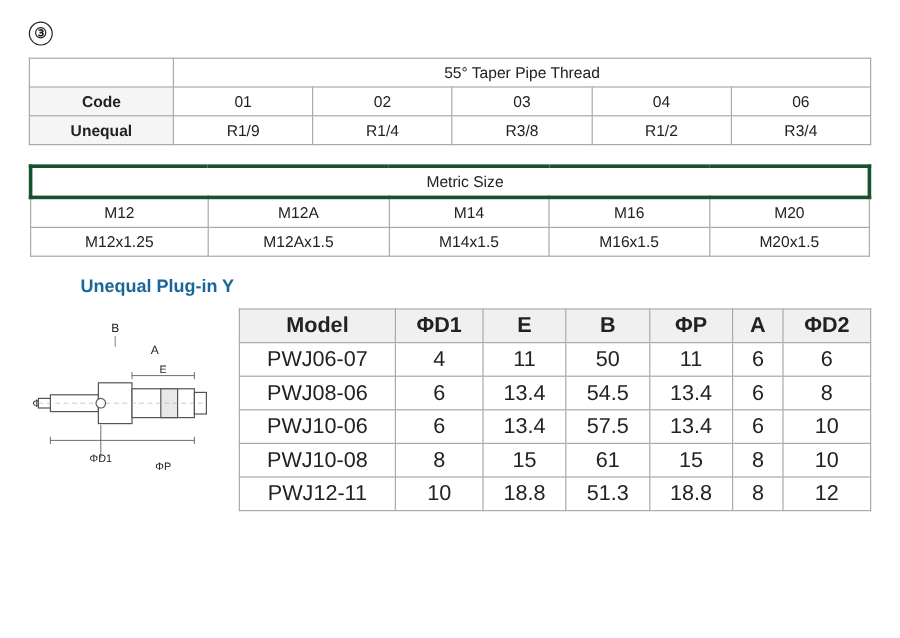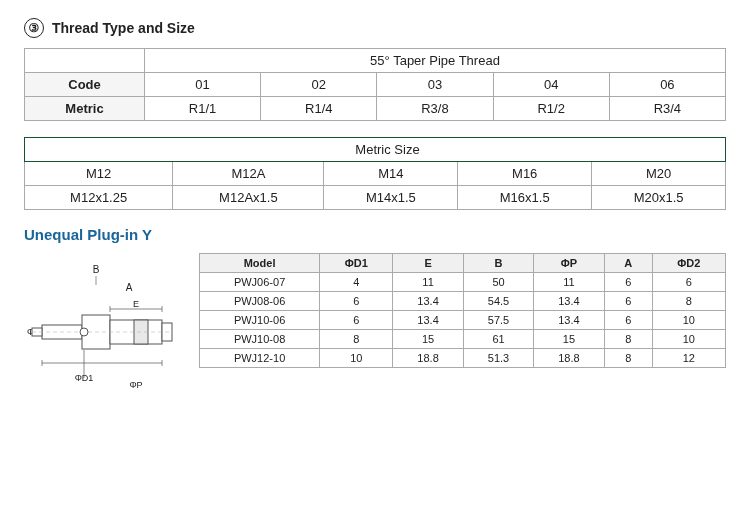--- a/index.html
+++ b/index.html
@@ -59,83 +59,83 @@
       display: flex;
       align-items: flex-start;
       gap: 20px;
       margin-top: 10px;
     }
     .plug-title {
       font-size: 15px;
       font-weight: bold;
       color: #1a6699;
       margin-bottom: 10px;
+      margin-left: 43px;
     }
     .plug-diagram {
       width: 155px;
       flex-shrink: 0;
       margin-top: 10px;
     }
     .plug-table-wrap {
       flex: 1;
     }
     .plug-table td, .plug-table th {
       padding: 3px 10px;
-      font-size: 11px;
+      font-size: 18px;
     }
     .plug-table thead td {
       background: #f0f0f0;
       font-weight: bold;
     }
 
     
     svg text {
       font-family: Arial, sans-serif;
     }
   </style>
 </head>
 <body>
 
 <div class="section-header">
   <span class="circle-num">③</span>
-  <span>Thread Type and Size</span>
 </div>
 
 <div class="table-wrap">
   <table>
     <tbody>
       <tr>
         <td style="border:1px solid #aaa; background:#fff;"></td>
         <td colspan="5" style="background:#fff;">55°  Taper Pipe Thread</td>
       </tr>
       <tr>
         <td class="col-label">Code</td>
         <td>01</td>
         <td>02</td>
         <td>03</td>
         <td>04</td>
         <td>06</td>
       </tr>
       <tr>
-        <td class="col-label">Metric</td>
-        <td>R1/1</td>
+        <td class="col-label">Unequal</td>
+        <td>R1/9</td>
         <td>R1/4</td>
         <td>R3/8</td>
         <td>R1/2</td>
         <td>R3/4</td>
       </tr>
     </tbody>
   </table>
 </div>
 
 <div class="table-wrap">
   <table>
     <tbody>
       <tr>
-        <td colspan="5" style="background:#fff; border:1px solid #14532d;padding-left:33px;">Metric Size</td>
+        <td colspan="5" style="background:#fff; border:3px solid #14532d;padding-left:33px;">Metric Size</td>
       </tr>
       <tr>
         <td>M12</td>
         <td>M12A</td>
         <td>M14</td>
         <td>M16</td>
         <td>M20</td>
       </tr>
       <tr>
         <td>M12x1.25</td>
@@ -238,21 +238,21 @@
             <tr>
               <td>PWJ10-08</td>
               <td>8</td>
               <td>15</td>
               <td>61</td>
               <td>15</td>
               <td>8</td>
               <td>10</td>
             </tr>
             <tr>
-              <td>PWJ12-10</td>
+              <td>PWJ12-11</td>
               <td>10</td>
               <td>18.8</td>
               <td>51.3</td>
               <td>18.8</td>
               <td>8</td>
               <td>12</td>
             </tr>
           </tbody>
       </table>
     </div>

